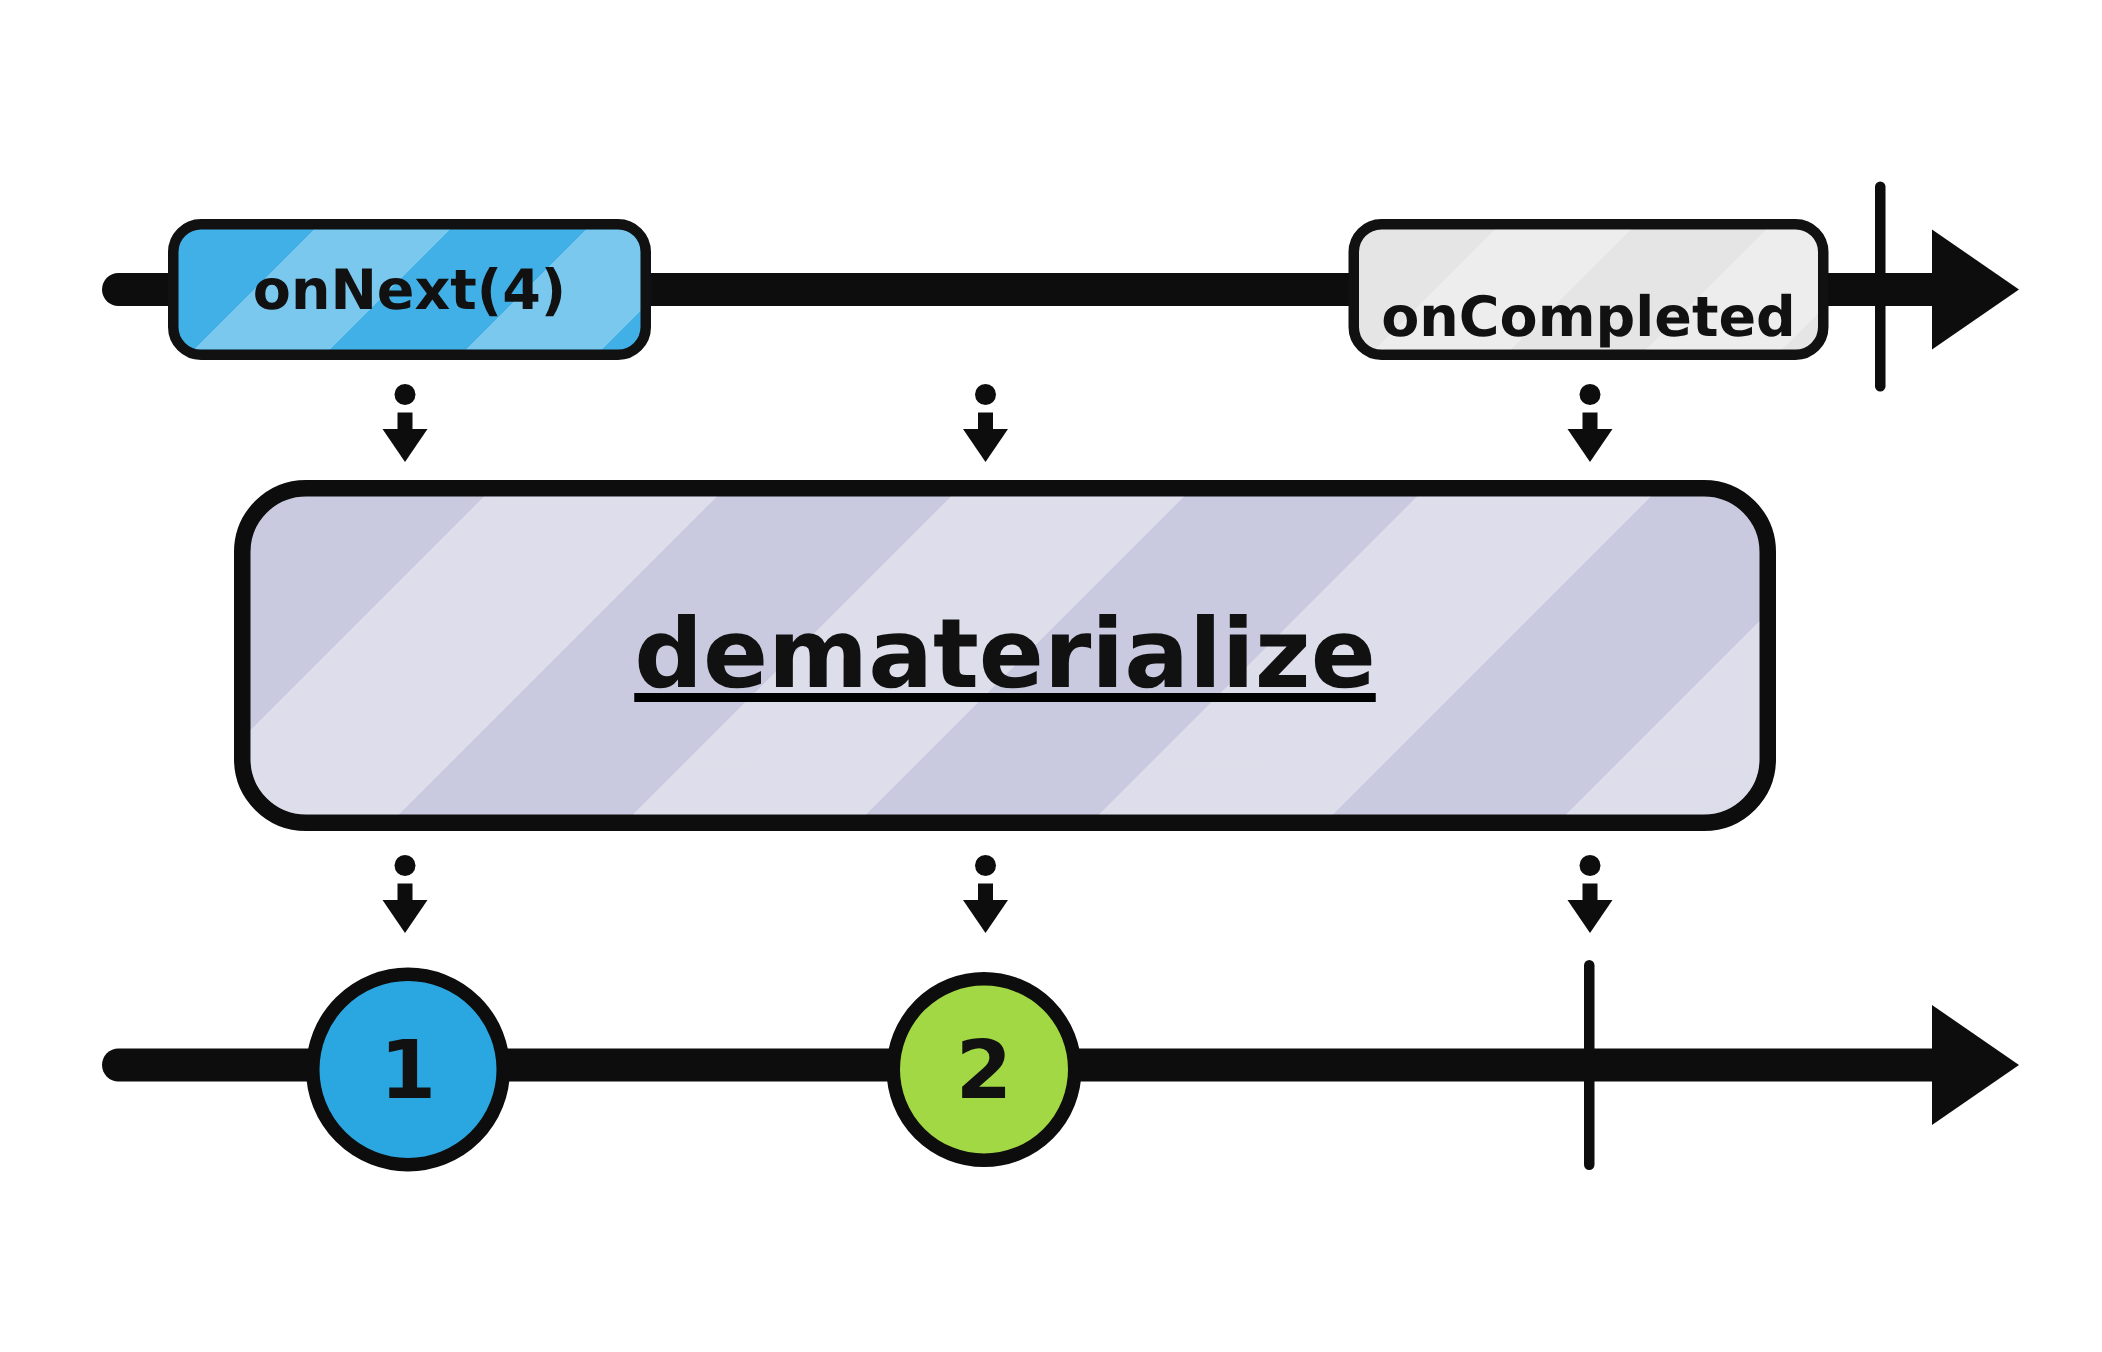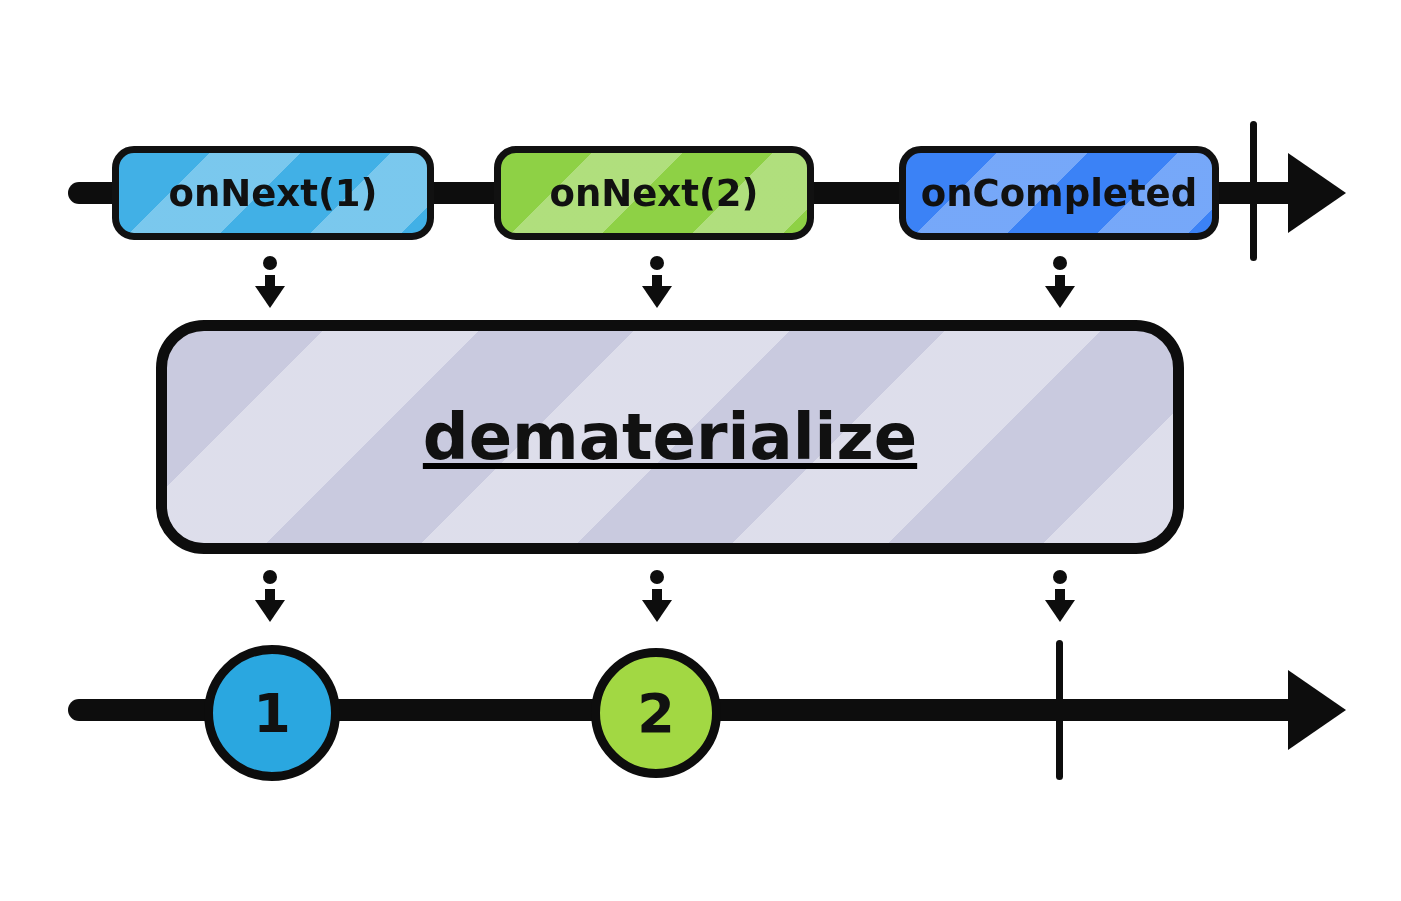--- a/index.html
+++ b/index.html
@@ -88,26 +88,23 @@
 </head>
 <body>
 
 <div class="canvas">
 
   <div class="tl-line top"></div>
   <div class="tl-tick top"></div>
   <div class="tl-arrowhead top"></div>
 
   <div class="event-box e0" style="background-color: rgb(65, 176, 230);">
-    <span class="event-label">onNext(1)</span>
+    <span class="event-label">onNext(4)</span>
   </div>
-  <div class="event-box e1" style="background-color: rgb(142, 209, 69);">
-    <span class="event-label">onNext(2)</span>
-  </div>
-  <div class="event-box e2" style="background-color: #3b82f6;">
+  <div class="event-box e2" style="background-color: #e5e5e5; align-items: flex-end;">
     <span class="event-label">onCompleted</span>
   </div>
 
   <svg class="down-arrow r1 c0" viewBox="0 0 44 52">
     <circle cx="22" cy="7" r="7" fill="#0d0d0d"></circle>
     <rect x="17" y="19" width="10" height="13" fill="#0d0d0d"></rect>
     <polygon points="7,30 37,30 22,52" fill="#0d0d0d"></polygon>
   </svg>
   <svg class="down-arrow r1 c1" viewBox="0 0 44 52">
     <circle cx="22" cy="7" r="7" fill="#0d0d0d"></circle>

